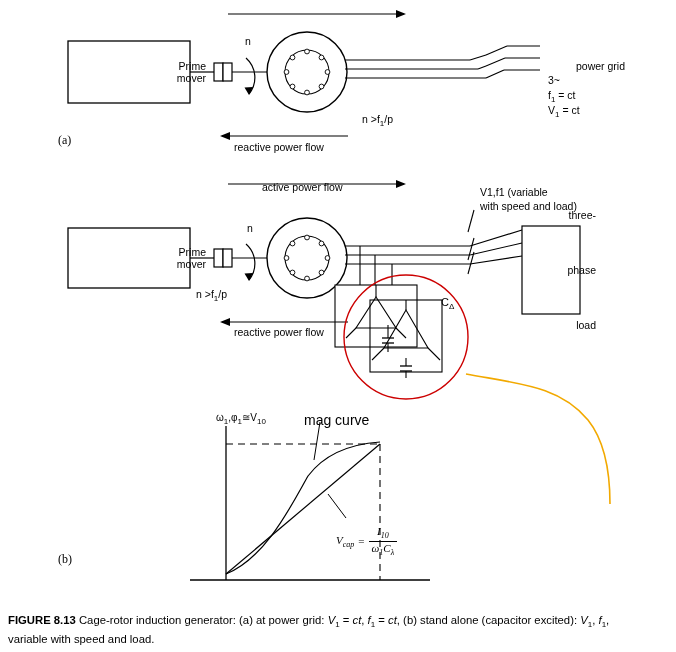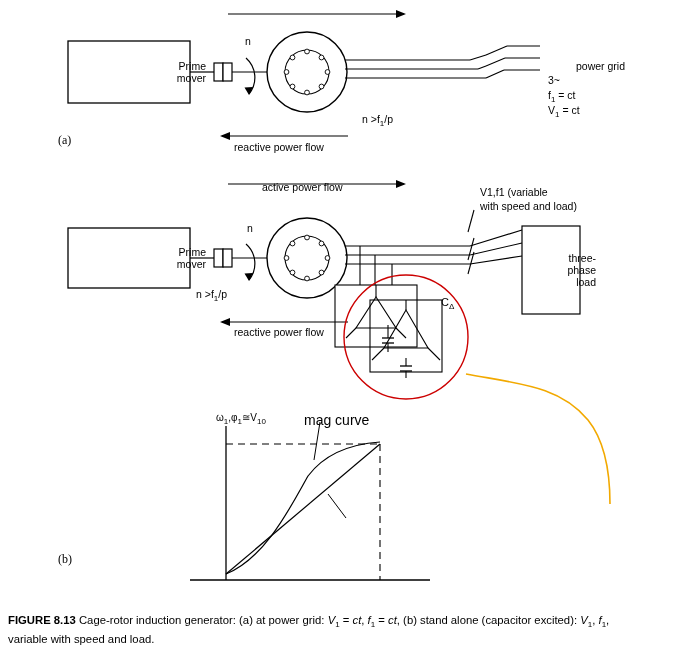--- a/index.html
+++ b/index.html
@@ -194,21 +194,21 @@
     <line x1="406" y1="201" x2="406" y2="208" stroke="#000" stroke-width="1.1"></line>
 
     <path d="M466,204 C 520,214 560,216 588,250 C 604,270 610,300 610,334" fill="none" stroke="#f2a900" stroke-width="1.6"></path>
   </svg>
 
   <div class="abs txt-sans center-txt" style="left:68px; top:228px; width:122px; height:60px; flex-direction:column;">
     <span>Prime</span>
     <span>mover</span>
   </div>
 
-  <div class="abs txt-sans center-txt" style="left:522px; top:226px; width:58px; height:88px; flex-direction:column;">
+  <div class="abs txt-sans center-txt" style="left:522px; top:226px; width:58px; height:88px; flex-direction:column;gap:43px;">
     <span>three-</span>
     <span>phase</span>
     <span>load</span>
   </div>
 
   <div class="abs txt-sans" style="left:262px; top:181px;">active power flow</div>
 
   <div class="abs txt-sans" style="left:247px; top:222px;">n</div>
 
   <div class="abs txt-sans" style="left:196px; top:288px;">n &gt;f<span class="sub">1</span>/p</div>
@@ -237,20 +237,28 @@
 
     <line x1="148" y1="86" x2="166" y2="110" stroke="#000" stroke-width="1"></line>
 
     <line x1="140" y1="14" x2="134" y2="52" stroke="#000" stroke-width="1"></line>
   </svg>
 
   <div class="abs txt-sans" style="left:216px; top:412px; font-size:10px;text-align:center;">ω<span class="sub">1</span>,φ<span class="sub">1</span>≅V<span class="sub">10</span></div>
 
   <div class="abs txt-sans" style="left:304px; top:412px; font-size:14px;">mag curve</div>
 
+  <div class="abs" style="left:336px; top:525px; font-family:'Liberation Serif', serif; font-size:11px; display:flex; align-items:center;">
+    <span style="font-style:italic;">V<span class="sub" style="font-style:italic;">cap</span></span>
+    <span style="margin:0 4px;">=</span>
+    <span style="display:inline-flex; flex-direction:column; align-items:center; line-height:1.1;">
+      <span style="font-style:italic; padding:0 3px;">I<span class="sub" style="font-style:italic;">10</span></span>
+      <span style="border-top:1px solid #000; padding:0 3px; font-style:italic;">ω<span class="sub">1</span>C<span class="sub">λ</span></span>
+    </span>
+  </div>
 
   <div class="caption">
     <b>FIGURE 8.13</b>
     <span>
       Cage-rotor induction generator: (a) at power grid: <i>V</i><span class="sub">1</span> = <i>ct</i>, <i>f</i><span class="sub">1</span> = <i>ct</i>, (b) stand alone (capacitor excited): <i>V</i><span class="sub">1</span>, <i>f</i><span class="sub">1</span>,<br>
       variable with speed and load.
     </span>
   </div>
 
 </div>

